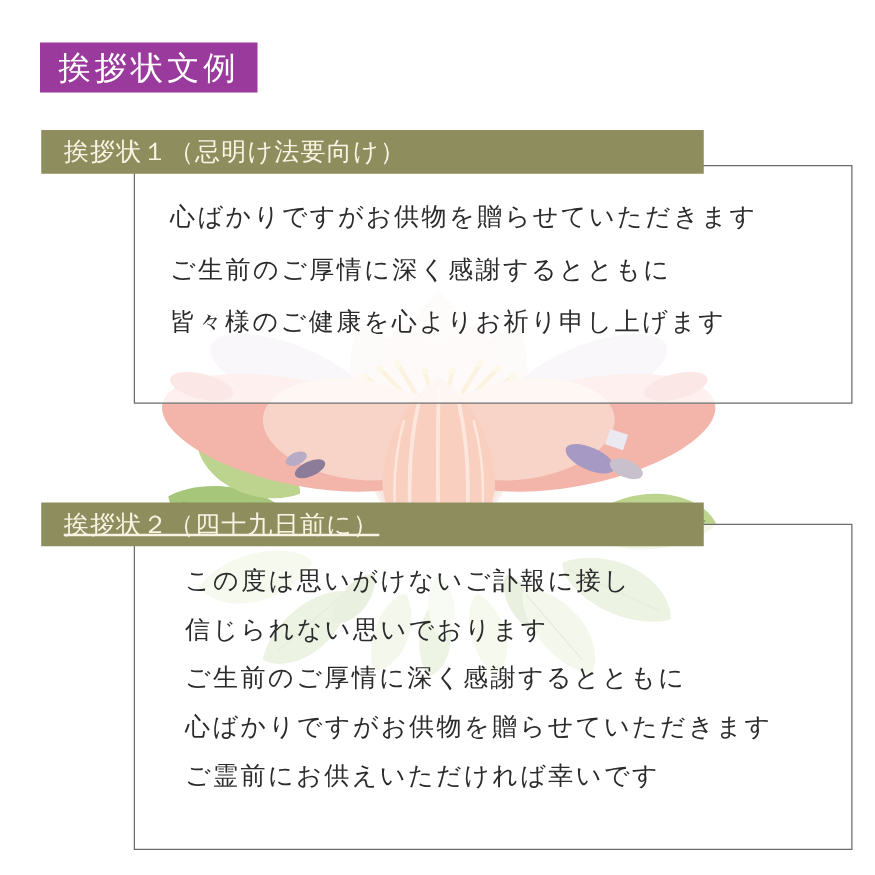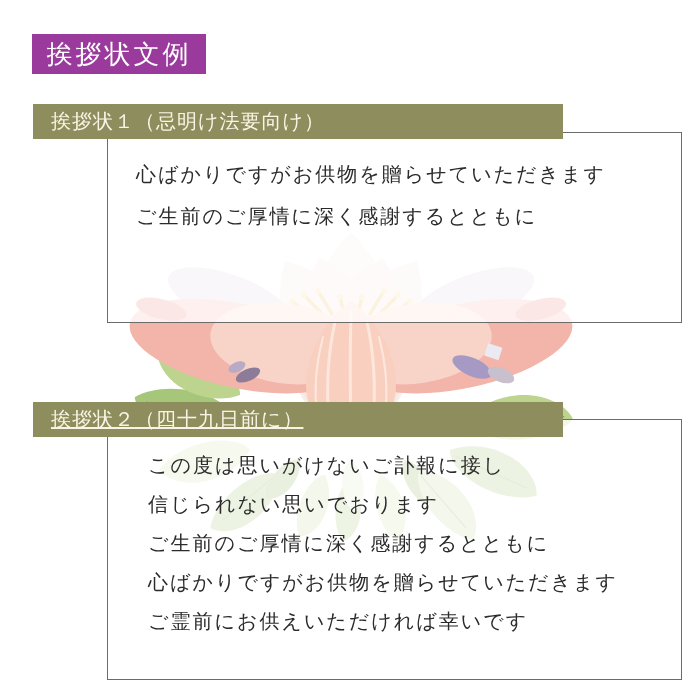--- a/index.html
+++ b/index.html
@@ -190,20 +190,21 @@
 <div class="title-box">
   <span>挨拶状文例</span>
 </div>
 
 <div class="banner" id="banner1">
   <span>挨拶状１（忌明け法要向け）</span>
 </div>
 <div class="text-box" id="box1">
   <div class="line">心ばかりですがお供物を贈らせていただきます</div>
   <div class="line">ご生前のご厚情に深く感謝するとともに</div>
+  <div class="line">皆々様のご健康を心よりお祈り申し上げます</div>
 </div>
 
 <div class="banner" id="banner2">
   <span>挨拶状２（四十九日前に）</span>
 </div>
 <div class="text-box" id="box2">
   <div class="line">この度は思いがけないご訃報に接し</div>
   <div class="line">信じられない思いでおります</div>
   <div class="line">ご生前のご厚情に深く感謝するとともに</div>
   <div class="line">心ばかりですがお供物を贈らせていただきます</div>

